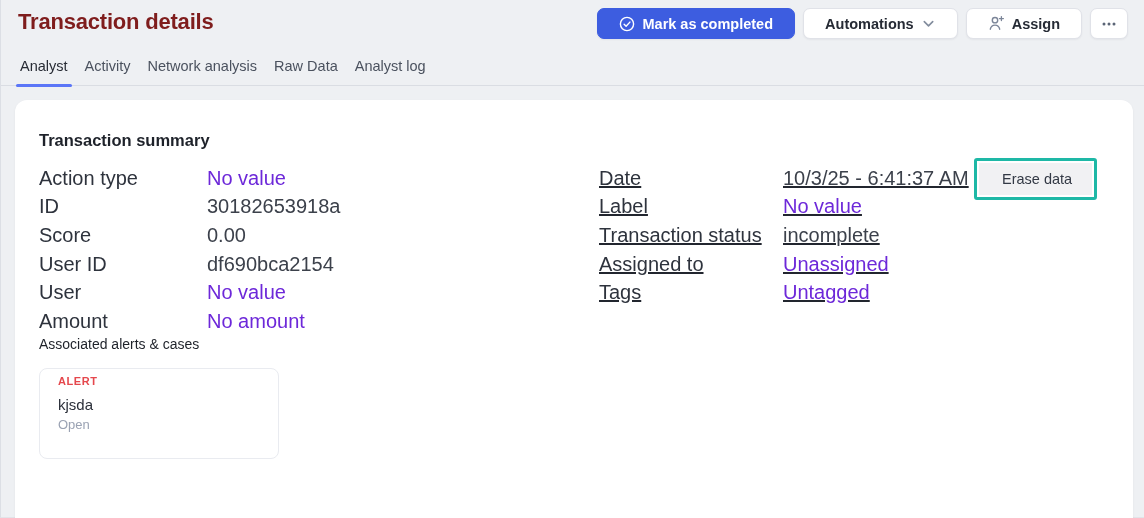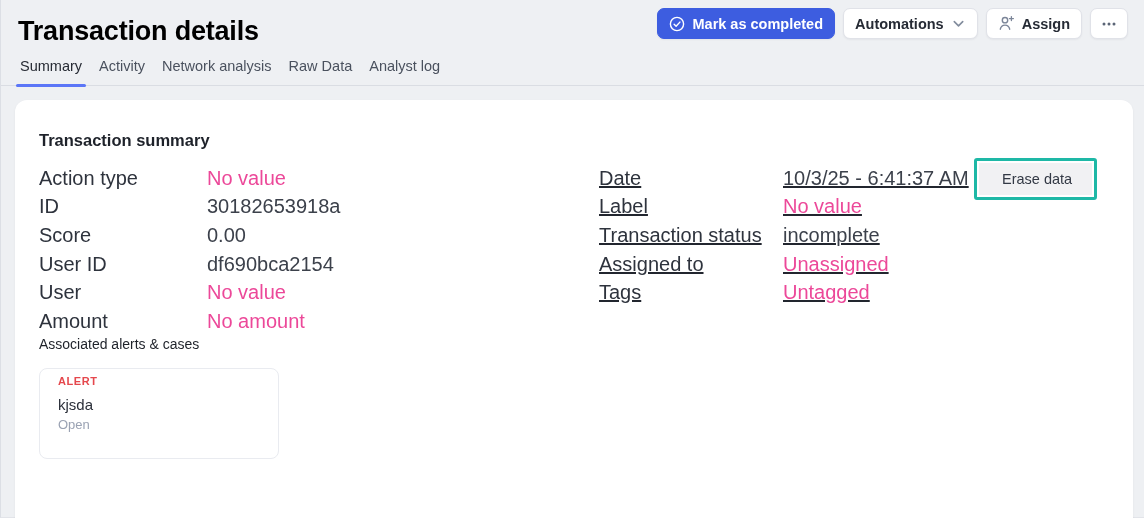--- a/index.html
+++ b/index.html
@@ -8,27 +8,27 @@
     font-family:"Liberation Sans", sans-serif;
     background:#eef0f3;
     position:relative;
     overflow:hidden;
     color:#22262f;
   }
   .root { position:absolute; inset:0; border-left:1px solid #dcdfe5; border-bottom:1px solid #e2e4e9; }
 
   
   .page-title {
-    position:absolute; left:17px; top:16px;
-    font-size:27px; font-weight:700; color:#000000; letter-spacing:-0.2px;
+    position:absolute; left:17px; top:9px;
+    font-size:22px; font-weight:700; color:#7f1d1d; letter-spacing:-0.2px;
   }
   .actions { position:absolute; top:8px; right:16px; display:flex; gap:8px; height:31px; }
   .btn {
     display:inline-flex; align-items:center; gap:7px;
-    height:31px; padding:0 11px; border-radius:7px;
+    height:31px; padding:0 21px; border-radius:7px;
     font-size:14.5px; font-weight:600; cursor:pointer;
     background:#ffffff; border:1px solid #e0e2e8; color:#262b35;
     box-shadow:0 1px 2px rgba(16,24,40,.05);
     white-space:nowrap;
   }
   .btn.primary { background:#3d5de0; border-color:#3d5de0; color:#ffffff; }
   .btn.icon-only { padding:0 10px; }
   .btn svg { display:block; }
 
   
@@ -53,21 +53,21 @@
   }
   .section-heading { font-size:16.5px; font-weight:700; color:#1e222a; }
   .summary-grid { display:flex; margin-top:14px; }
   .col-left { width:560px; }
   .col-right { flex:1;text-decoration:underline; }
   .kv-row { display:flex; align-items:center; height:28.6px; font-size:20px; }
   .kv-label { color:#2e333d; flex:0 0 auto; }
   .col-left  .kv-label { width:168px; }
   .col-right .kv-label { width:184px; }
   .kv-value { color:#3c414b; }
-  .kv-value.muted { color:#ec4899; }
+  .kv-value.muted { color:#6d28d9; }
 
   .assoc-heading { font-size:14px; font-weight:400; color:#1e222a; }
   .alert-card {
     margin-top:16px; width:240px; height:91px;
     border:1px solid #e9ebf0; border-radius:8px;
     padding:6px 18px; cursor:pointer; background:#fff;
   }
   .alert-badge { font-size:11px; font-weight:700; letter-spacing:.6px; color:#e5484d; }
   .alert-title { font-size:15px; color:#2b2f39; margin-top:9px; }
   .alert-status { font-size:13px; color:#9aa2b3; margin-top:4px; }
@@ -140,21 +140,21 @@
             <circle cx="3" cy="8" r="1.5" fill="#5b6576"></circle>
             <circle cx="8" cy="8" r="1.5" fill="#5b6576"></circle>
             <circle cx="13" cy="8" r="1.5" fill="#5b6576"></circle>
           </svg>
       </span>
     </button>
   </div>
 
   <div class="tabs-border"></div>
   <div class="tabs">
-    <div class="tab active">Summary</div>
+    <div class="tab active">Analyst</div>
     <div class="tab">Activity</div>
     <div class="tab">Network analysis</div>
     <div class="tab">Raw Data</div>
     <div class="tab">Analyst log</div>
   </div>
 
   <div class="card">
     <div class="section-heading">Transaction summary</div>
 
     <div class="summary-grid">

